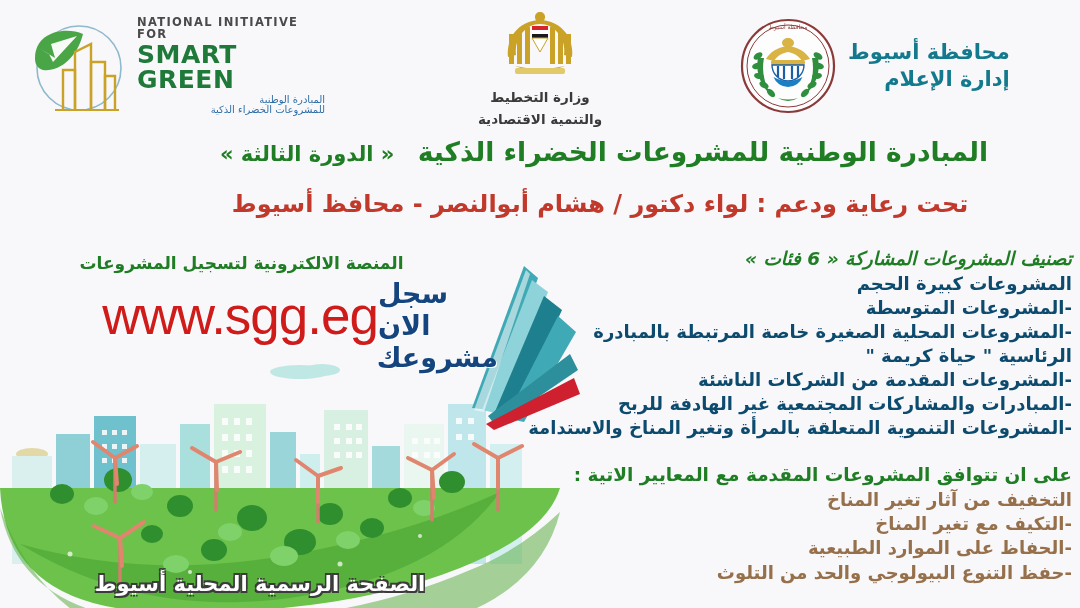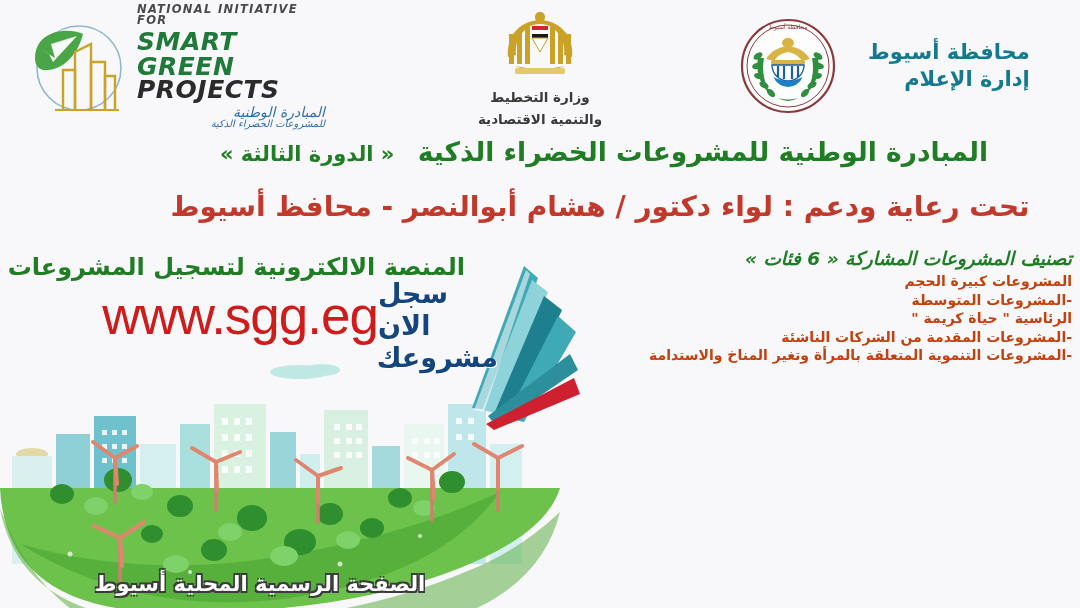--- a/index.html
+++ b/index.html
@@ -8,55 +8,55 @@
     background:#f8f7fa;
     font-family:"DejaVu Sans","Liberation Sans",sans-serif;
     overflow:hidden;position:relative;
   }
   .poster{position:relative;width:1080px;height:608px;overflow:hidden;background:#f8f7fa;}
 
   
   .header{position:absolute;top:0;left:0;width:1080px;height:128px;}
 
   
-  .sgp-logo{position:absolute;left:25px;top:14px;width:300px;height:104px;display:flex;align-items:center;gap:8px;direction:ltr;font-style:italic;}
+  .sgp-logo{position:absolute;left:25px;top:14px;width:300px;height:104px;display:flex;align-items:center;gap:8px;direction:ltr;}
   .sgp-mark{width:104px;height:104px;position:relative;flex:0 0 104px;}
   .sgp-text{display:flex;flex-direction:column;justify-content:center;line-height:1;}
   .sgp-l1{font-size:11.5px;letter-spacing:1.3px;color:#4a4a4a;font-weight:700;}
   .sgp-l2{font-size:25px;letter-spacing:.5px;color:#1f7a3a;font-weight:700;margin-top:2px;}
   .sgp-l3{font-size:25px;letter-spacing:.5px;color:#2b2b2b;font-weight:700;margin-top:-2px;}
-  .sgp-ar{direction:rtl;font-size:14px;color:#2f6fa8;margin-top:3px;letter-spacing:.5px;}
+  .sgp-ar{direction:rtl;font-size:10px;color:#2f6fa8;margin-top:3px;letter-spacing:.5px;}
   .sgp-ar2{direction:rtl;font-size:10px;color:#2f6fa8;letter-spacing:.5px;}
 
   
   .ministry{position:absolute;left:455px;top:8px;width:170px;height:118px;text-align:center;}
   .ministry-txt{font-size:13.5px;color:#3a3a3a;font-weight:700;line-height:1.45;margin-top:2px;}
 
   
-  .gov{position:absolute;right:12px;top:12px;width:330px;height:108px;display:flex;align-items:center;justify-content:flex-end;gap:30px;}
+  .gov{position:absolute;right:12px;top:12px;width:330px;height:108px;display:flex;align-items:center;justify-content:flex-end;gap:10px;}
   .gov-text{text-align:right;line-height:1.3;}
   .gov-l1,.gov-l2{font-size:21px;font-weight:700;color:#13798c;white-space:nowrap;}
   .gov-seal{width:100px;height:100px;flex:0 0 100px;}
 
   
   .title-main{
     position:absolute;top:136px;right:30px;left:158px;
     text-align:center;font-size:26.5px;font-weight:700;color:#1f7d24;
     white-space:nowrap;letter-spacing:0;
   }
   .title-round{color:#1f7d24;font-size:21px;margin-right:14px;}
   .title-sub{
     position:absolute;top:190px;right:30px;left:150px;
-    text-align:center;font-size:28px;font-weight:700;color:#c0392b;white-space:nowrap;
+    text-align:center;font-size:24px;font-weight:700;color:#c0392b;white-space:nowrap;
   }
 
   
   .platform-label{
     position:absolute;top:253px;right:615px;left:18px;
-    text-align:center;font-size:24px;font-weight:700;color:#1f7d24;white-space:nowrap;
+    text-align:center;font-size:17px;font-weight:700;color:#1f7d24;white-space:nowrap;
   }
   .url{
     position:absolute;top:285px;left:18px;width:360px;
     text-align:right;direction:ltr;
     font-size:53px;font-weight:400;color:#d01b1b;
     font-family:Liberation Sans, sans-serif;
     text-shadow:1px 2px 0 rgba(255,255,255,.9);
     letter-spacing:-1px;
   }
   .cta{
@@ -70,21 +70,21 @@
   .scene{position:absolute;left:0;bottom:0;width:560px;height:250px;}
   .footer-note{
     position:absolute;left:0;width:520px;bottom:12px;text-align:center;
     font-size:21px;font-weight:700;color:#ffffff;z-index:9;white-space:nowrap;
     text-shadow:-1.6px -1.6px 0 #3b3b3b,1.6px -1.6px 0 #3b3b3b,-1.6px 1.6px 0 #3b3b3b,1.6px 1.6px 0 #3b3b3b;
   }
 
   
   .cats{position:absolute;top:247px;right:8px;width:560px;text-align:right;}
   .cats-head{font-size:18.5px;font-weight:700;color:#1f7d24;line-height:1.35;font-style:italic;}
-  .cats li{font-size:14px;font-weight:700;color:#c2410c;line-height:1.33;list-style:none;}
+  .cats li{font-size:18px;font-weight:700;color:#0c4a6e;line-height:1.33;list-style:none;}
   .cats ul{margin:0;padding:0;}
 
   .crit{position:absolute;top:462px;right:8px;width:560px;text-align:right;}
   .crit-head{font-size:18.5px;font-weight:700;color:#1f7d24;line-height:1.4;}
   .crit li{font-size:18px;font-weight:700;color:#96704a;line-height:1.35;list-style:none;}
   .crit ul{margin:0;padding:0;}
 </style>
 </head>
 <body>
 
@@ -103,21 +103,20 @@
             <path d="M50 96 L50 38 L66 30 L66 96"></path>
             <path d="M66 96 L66 48 L80 48 L80 96"></path>
             <path d="M80 96 L80 62 L90 62 L90 96"></path>
           </g>
           <line x1="30" y1="96" x2="94" y2="96" stroke="#c9a227" stroke-width="2"></line>
         </svg>
       </div>
       <div class="sgp-text">
         <div class="sgp-l1">NATIONAL INITIATIVE FOR</div>
         <div class="sgp-l2">SMART GREEN</div>
-        <div class="sgp-l3">PROJECTS</div>
         <div class="sgp-ar">المبادرة الوطنية</div>
         <div class="sgp-ar2">للمشروعات الخضراء الذكية</div>
       </div>
     </div>
 
     <div class="ministry">
       <svg viewBox="0 0 110 74" width="110" height="74">
         <g fill="#c9a227">
           <path d="M55 4 c-3 0-5 2-5 5 0 3 2 5 5 5 s5-2 5-5 c0-3-2-5-5-5z"></path>
           <path d="M55 12 c-10 0-20 5-26 13 -5 7-7 16-6 24 l8-2 c-1-8 1-16 6-22 5-6 11-9 18-9 z"></path>
@@ -352,20 +351,31 @@
       </g>
     </svg>
   </div>
   <div class="footer-note">الصفحة الرسمية المحلية أسيوط</div>
 
   <div class="cats">
     <div class="cats-head">تصنيف المشروعات المشاركة « 6 فئات »</div>
     <ul>
       <li>المشروعات كبيرة الحجم</li>
       <li>-المشروعات المتوسطة</li>
+      <li>-المشروعات المحلية الصغيرة خاصة المرتبطة بالمبادرة</li>
       <li>الرئاسية " حياة كريمة "</li>
       <li>-المشروعات المقدمة من الشركات الناشئة</li>
+      <li>-المبادرات والمشاركات المجتمعية غير الهادفة للربح</li>
       <li>-المشروعات التنموية المتعلقة بالمرأة وتغير المناخ والاستدامة</li>
     </ul>
   </div>
 
+  <div class="crit">
+    <div class="crit-head">على ان تتوافق المشروعات المقدمة مع المعايير الاتية :</div>
+    <ul>
+      <li>التخفيف من آثار تغير المناخ</li>
+      <li>-التكيف مع تغير المناخ</li>
+      <li>-الحفاظ على الموارد الطبيعية</li>
+      <li>-حفظ التنوع البيولوجي والحد من التلوث</li>
+    </ul>
+  </div>
 
 </div>
 
 </body></html>

